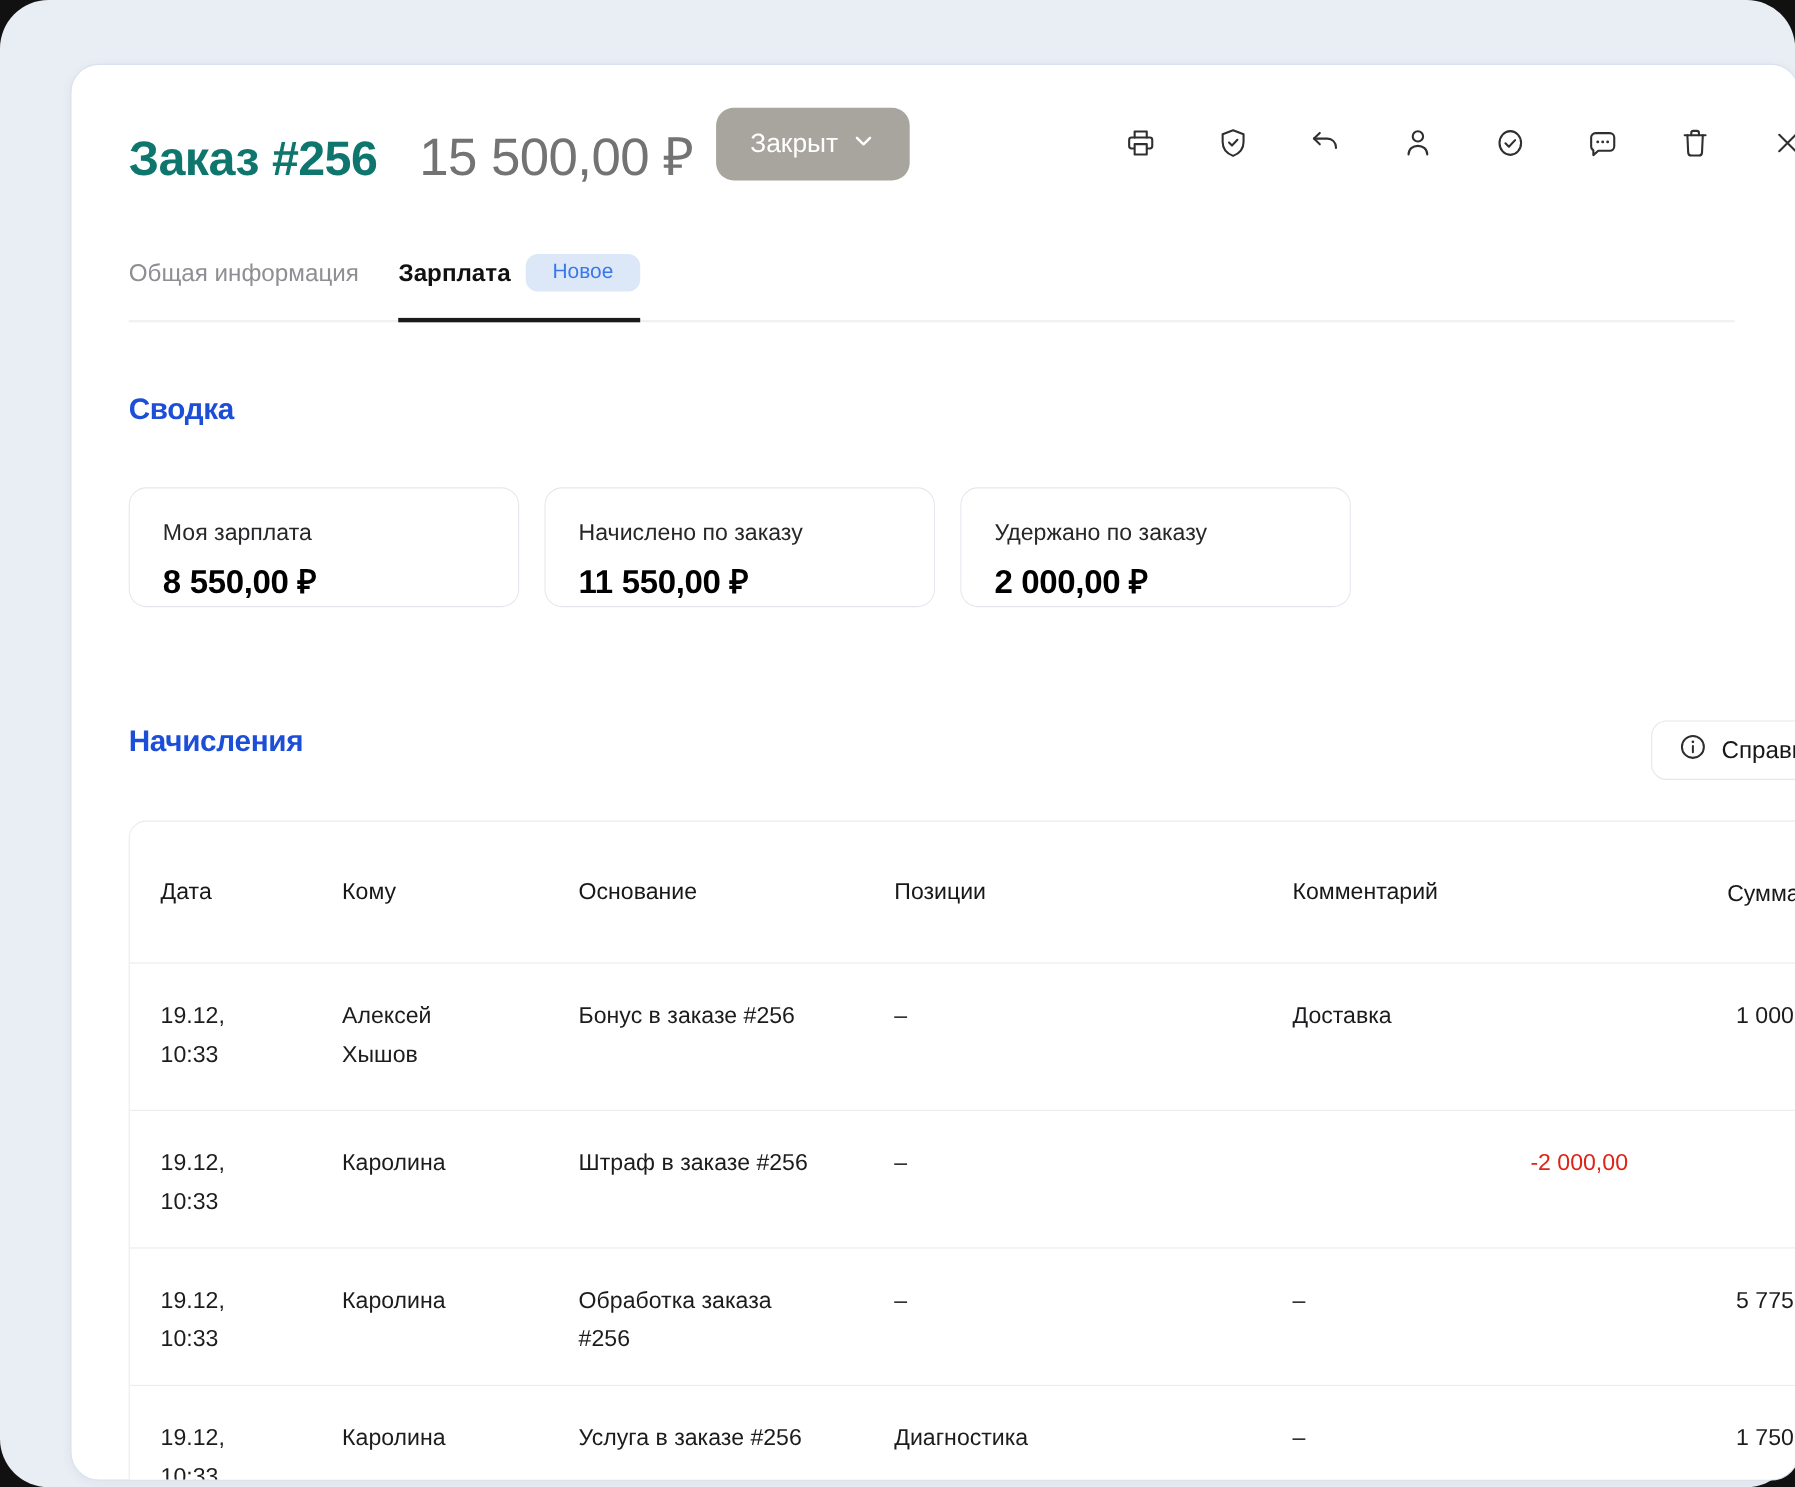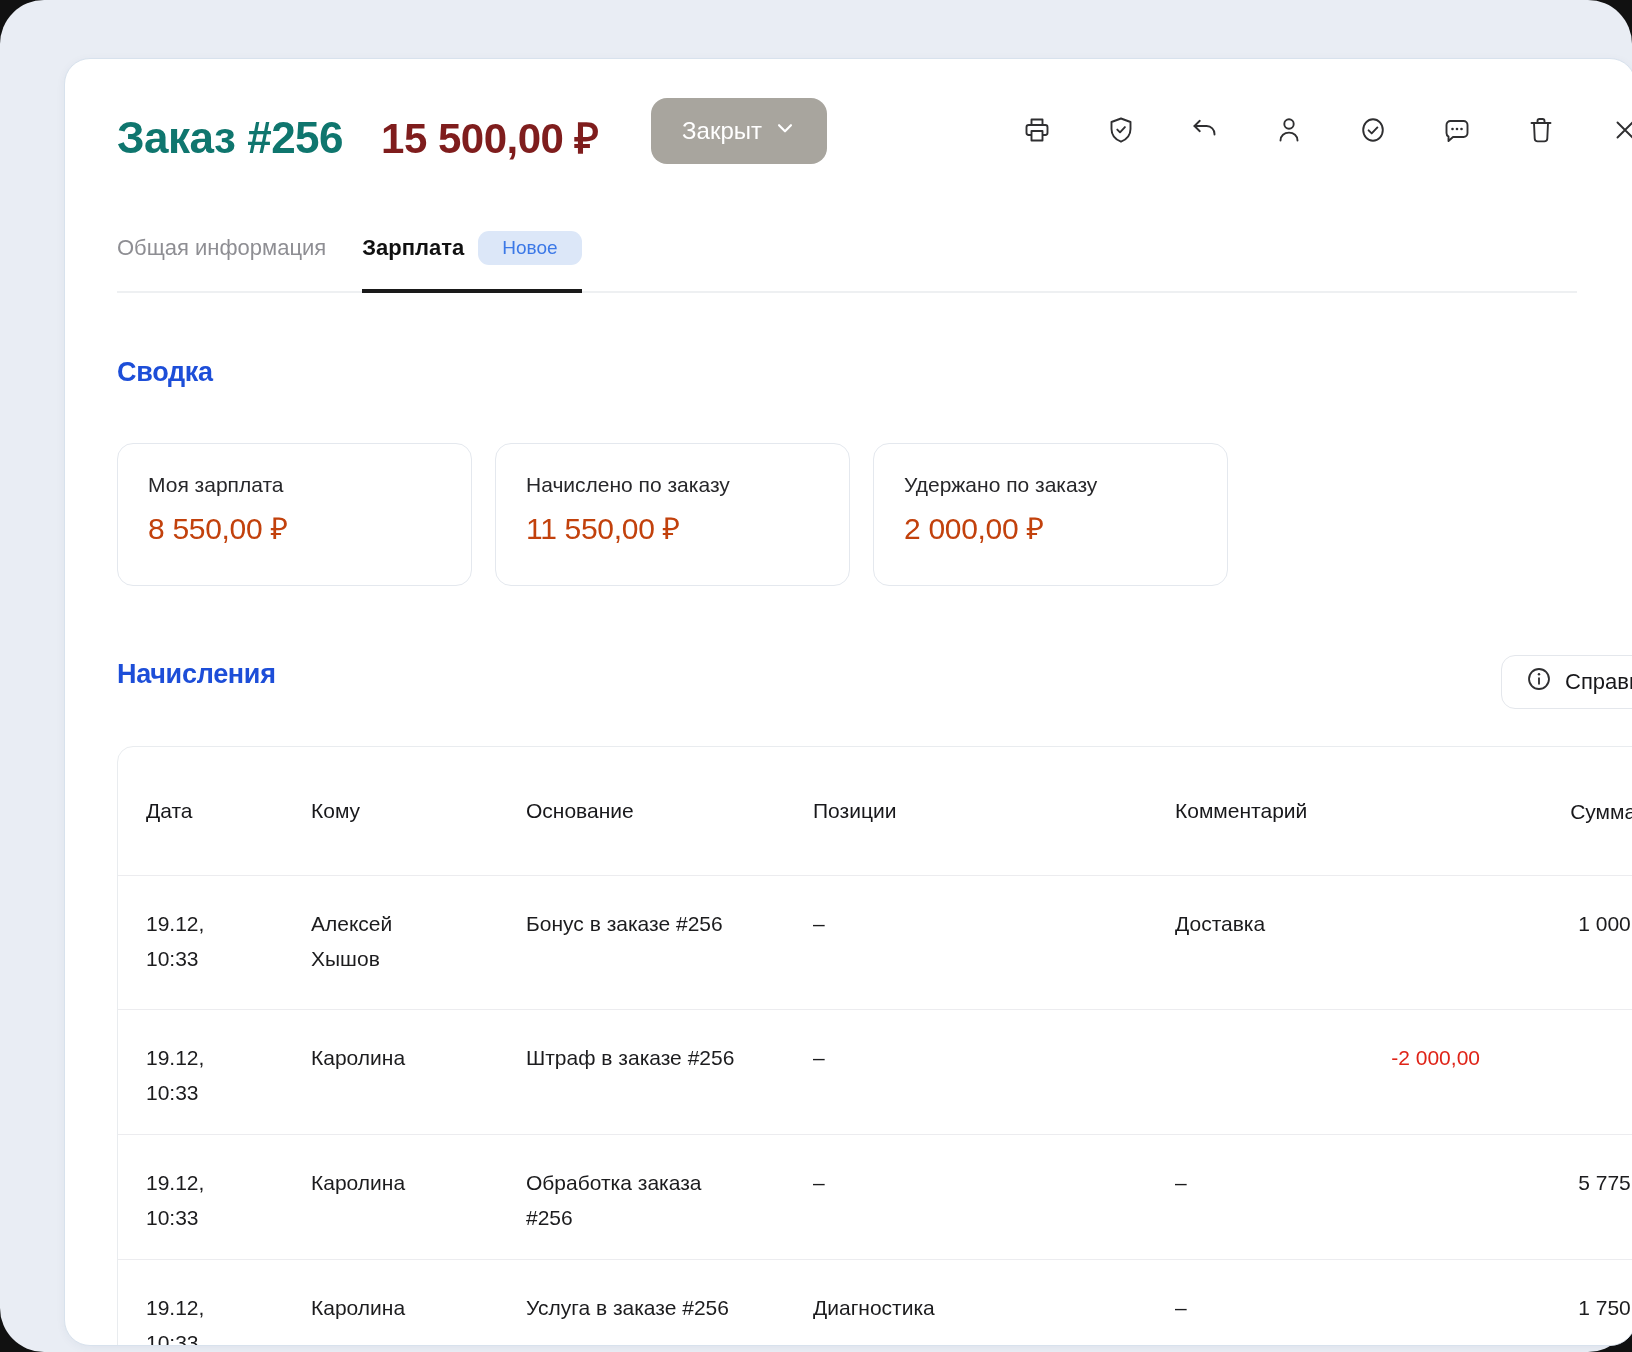--- a/index.html
+++ b/index.html
@@ -11,21 +11,21 @@
   .card {
     position:absolute; left:64px; top:58px; width:1572px; height:1288px;
     background:#fff; border:1px solid #d8e2ed; border-radius:26px;
     overflow:hidden; box-shadow:0 2px 10px rgba(40,60,90,0.05);
   }
 
   
   .hdr { position:absolute; left:52px; top:39px; right:0; height:80px; }
   .title-row { display:flex; align-items:baseline; gap:38px; padding-top:10px; }
   .order-title { font-size:44px; font-weight:700; color:#0f766e; letter-spacing:-0.5px; }
-  .order-amount { font-size:42px; font-weight:700; color:#7f1d1d; letter-spacing:-0.5px; }
+  .order-amount { font-size:48px; font-weight:400; color:#737373; letter-spacing:-0.5px; }
   .status-btn {
     position:absolute; left:534px; top:0; width:176px; height:66px;
     background:#a8a59e; border:none; border-radius:16px; color:#fff;
     font-size:24px; font-weight:500; font-family:Liberation Sans, sans-serif;
     display:flex; align-items:center; justify-content:center; gap:12px; cursor:pointer;
   }
   .icon-row { position:absolute; left:904px; top:16px; display:flex; gap:52px; }
   .icon-btn { width:32px; height:32px; background:none; border:none; padding:0; cursor:pointer; color:#2f2f31; }
   .icon-btn svg { display:block; }
 
@@ -34,23 +34,23 @@
   .tab { display:flex; align-items:center; gap:14px; padding-bottom:24px; margin-bottom:-2px;
          border-bottom:4px solid transparent; font-size:22px; color:#8e8e93; cursor:pointer; }
   .tab.active { border-bottom-color:#1a1a1a; color:#111; font-weight:600; }
   .badge { background:#dce7f8; color:#3b78e7; font-size:19px; font-weight:500;
            padding:6px 24px; border-radius:11px; }
 
   
   .h2 { position:absolute; left:52px; font-size:27px; font-weight:700; color:#1d4ed8; letter-spacing:-0.3px; }
   .h2.svodka { top:298px; }
   .cards { position:absolute; left:52px; top:384px; display:flex; gap:23px; }
-  .sum-card { width:355px; height:143px; background:#fff; border:1px solid #e4e8ee; border-radius:16px; padding:29px 30px; }
+  .sum-card { width:355px; height:109px; background:#fff; border:1px solid #e4e8ee; border-radius:16px; padding:29px 30px; }
   .sum-card .lbl { font-size:21px; color:#27272a; }
-  .sum-card .val { font-size:30px; font-weight:400; color:#c2410c; margin-top:10px; letter-spacing:-0.3px; }
+  .sum-card .val { font-size:30px; font-weight:700; color:#000000; margin-top:10px; letter-spacing:-0.3px; }
 
   
   .h2.nachisleniya { top:600px; }
   .help-btn {
     position:absolute; left:1436px; top:596px; width:230px; height:54px;
     background:#fff; border:1px solid #e4e7ec; border-radius:14px;
     display:flex; align-items:center; gap:13px; padding:0 24px;
     font-size:22px; font-family:inherit; color:#17171a; cursor:pointer;
   }
 

